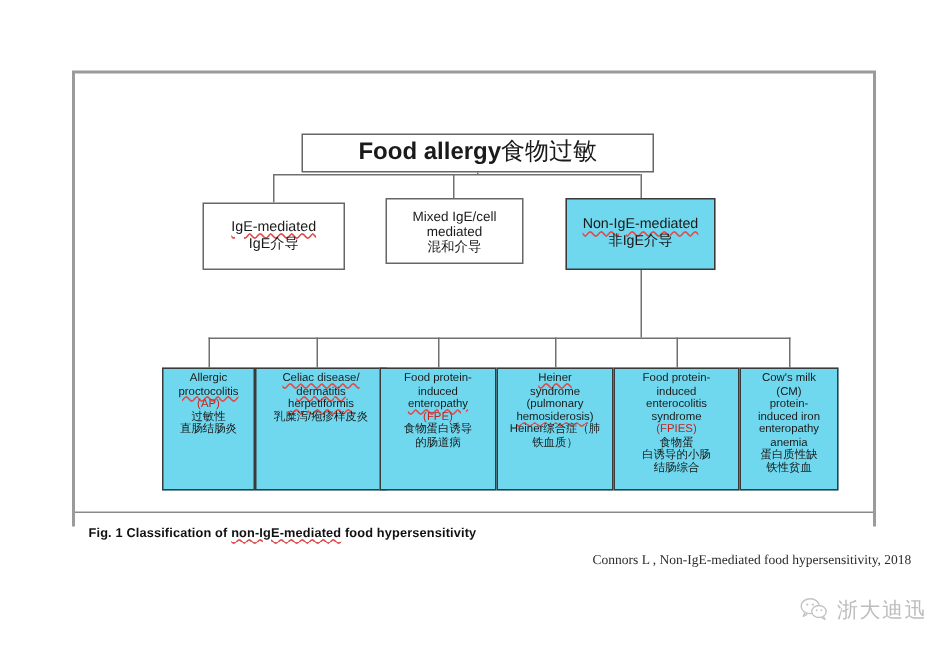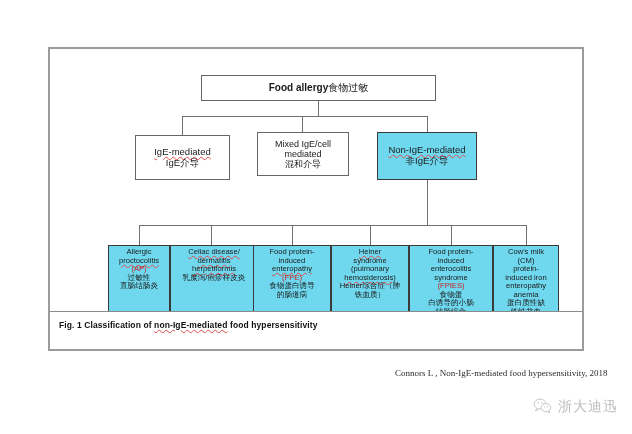--- a/index.html
+++ b/index.html
@@ -42,24 +42,24 @@
     line-height: 1.12;
   }
   .node.cyan {
     background: #6fd8ee;
     border-color: #3a3a3a;
   }
 
   
   #node-root {
     left: 151px;
-    top: 26px;
+    top: 40px;
     width: 235px;
     height: 26px;
-    font-size: 10px;
+    font-size: 16px;
   }
   #node-root .en { font-weight: bold; }
 
   
   #node-ige {
     left: 85px;
     top: 86px;
     width: 95px;
     height: 45px;
     font-size: 9.5px;
@@ -129,21 +129,21 @@
   #c-l3-v2     { left: 161px; top: 176px; height: 20px; }
   #c-l3-v3     { left: 242px; top: 176px; height: 20px; }
   #c-l3-v4     { left: 320px; top: 176px; height: 20px; }
   #c-l3-v5     { left: 401px; top: 176px; height: 20px; }
   #c-l3-v6     { left: 476px; top: 176px; height: 20px; }
 
   
   #caption-bar {
     position: absolute;
     left: 0px;
-    top: 262px;
+    top: 292px;
     width: 100%;
     height: 26px;
     border-top: 1px solid #8a8a8a;
     background: #ffffff;
     display: flex;
     align-items: center;
     box-sizing: border-box;
   }
   #caption-text {
     font-size: 8.5px;

